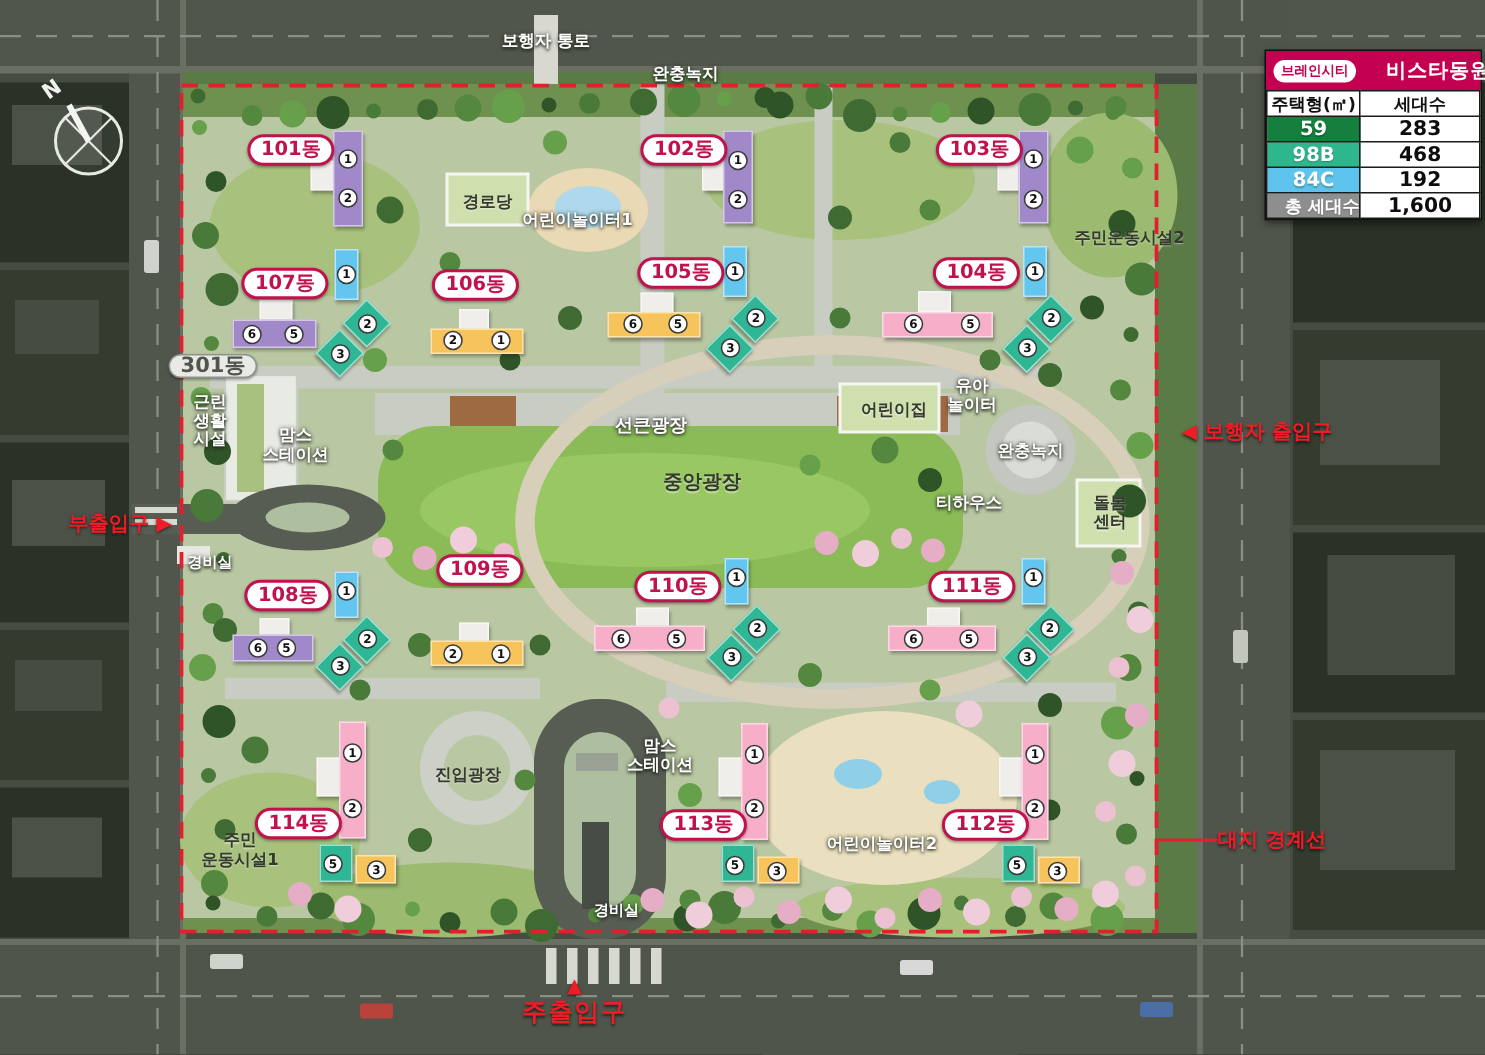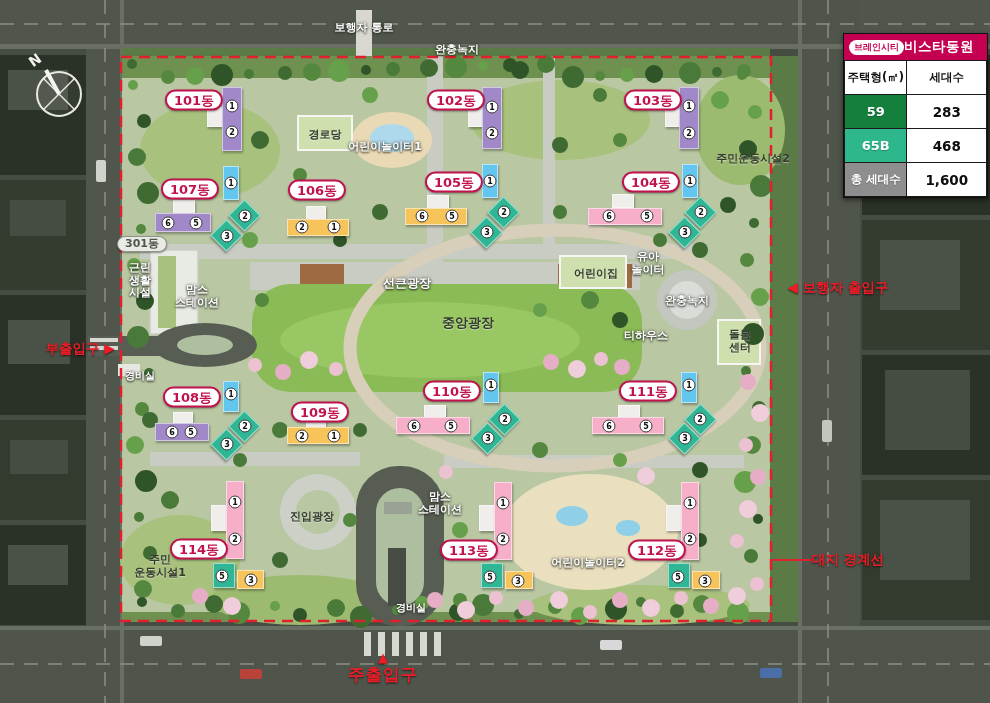--- a/index.html
+++ b/index.html
@@ -15,46 +15,46 @@
               line-height:1.15;font-weight:700;white-space:nowrap;}
   .site-label.white{color:#ffffff;font-size:11px;
         text-shadow:0 1px 2px rgba(35,40,30,.95),0 0 3px rgba(35,40,30,.85);}
   .site-label.dark{color:#343a2e;font-size:11px;text-shadow:0 1px 1px rgba(255,255,255,.45);}
 
   .bld-label{position:absolute;transform:translate(-50%,-50%);background:#ffffff;
              border:2px solid #c0134e;color:#c0134e;font-size:13px;font-weight:800;
              padding:0 7px;border-radius:12px;line-height:17px;white-space:nowrap;
              box-shadow:0 1px 2px rgba(0,0,0,.4);}
   .bld-label.gray{background:#e9eae5;border:1.5px solid #8e938b;color:#50564c;
-             font-size:11px;font-weight:700;line-height:14px;}
+             font-size:14px;font-weight:700;line-height:14px;}
 
   .block{position:absolute;border:1px solid rgba(255,255,255,.55);
          box-shadow:1px 2px 2px rgba(25,30,20,.35);}
   .unit{position:absolute;width:13px;height:13px;border-radius:50%;background:#ffffff;
         border:1.5px solid #3a3a3a;color:#101010;font-size:8px;font-weight:800;
         display:flex;align-items:center;justify-content:center;transform:translate(-50%,-50%);}
 
   .red-label{position:absolute;transform:translate(-50%,-50%);color:#ee1c26;
              font-weight:800;font-size:13.5px;white-space:nowrap;text-align:center;
              text-shadow:0 1px 2px rgba(0,0,0,.65);}
   .red-label .arrow{font-size:13px;line-height:12px;}
   .red-label .big{font-size:16.5px;letter-spacing:1px;}
 
   .legend{position:absolute;left:843px;top:33px;width:145px;z-index:5;
           border:1.5px solid #101010;box-shadow:0 2px 5px rgba(0,0,0,.5);}
-  .legend-title{background:#c40050;display:flex;align-items:center;gap:0;
+  .legend-title{background:#c40050;display:flex;align-items:center;gap:20px;
                 padding:4px 5px;}
   .legend-badge{background:#ffffff;color:#c40050;font-size:9px;font-weight:800;
                 padding:1px 5px;border-radius:8px;white-space:nowrap;}
   .legend-name{color:#ffffff;font-size:13.5px;font-weight:800;letter-spacing:.5px;
                white-space:nowrap;}
   .legend-table{width:100%;border-collapse:collapse;background:#ffffff;table-layout:fixed;}
   .legend-table col.c1{width:44%;} .legend-table col.c2{width:56%;}
   .legend-table th,.legend-table td{border:1px solid #1a1a1a;text-align:center;
-               padding:0;height:34px;}
+               padding:0;height:17px;}
   .legend-table th{font-size:11.5px;font-weight:700;color:#111;}
   .lt-type{color:#fff;font-size:13px;font-weight:800;text-shadow:0 1px 1px rgba(0,0,0,.25);}
   .lt-type.total{font-size:11.5px;}
   .lt-count{color:#0d0d0d;font-size:13.5px;font-weight:700;}
   .lt-count.total{font-weight:800;}
 
   .compass{position:absolute;left:26px;top:52px;width:66px;height:72px;z-index:4;}
   .compass-n{position:absolute;left:3px;top:0;color:#f2f2ee;font-weight:800;
              font-size:14px;transform:rotate(-35deg);}
 </style>
@@ -383,21 +383,21 @@
       <div class="unit" style="left: 172px; top: 432px;">6</div>
       <div class="unit" style="left: 191px; top: 432px;">5</div>
       <div class="unit" style="left: 231px; top: 394px;">1</div>
       <div class="unit" style="left: 245px; top: 426px;">2</div>
       <div class="unit" style="left: 227px; top: 444px;">3</div>
       <div class="bld-label" style="left: 192px; top: 397px;">108동</div>
       <div class="block" style="background: rgb(239, 238, 234); left: 306px; top: 415px; width: 20px; height: 13px;"></div>
       <div class="block" style="background: rgb(246, 196, 90); left: 287px; top: 427px; width: 62px; height: 17px;"></div>
       <div class="unit" style="left: 302px; top: 436px;">2</div>
       <div class="unit" style="left: 334px; top: 436px;">1</div>
-      <div class="bld-label" style="left: 320px; top: 412px; text-align: center;">109동</div>
+      <div class="bld-label" style="left: 320px; top: 380px; text-align: center;">109동</div>
       <div class="block" style="background: rgb(239, 238, 234); left: 424px; top: 405px; width: 22px; height: 13px;"></div>
       <div class="block" style="background: rgb(247, 174, 201); left: 396px; top: 417px; width: 74px; height: 17px;"></div>
       <div class="block" style="background: rgb(99, 198, 239); left: 483px; top: 372px; width: 16px; height: 31px;"></div>
       <div class="block" style="background: rgb(47, 183, 149); left: 493px; top: 408px; width: 23px; height: 23px; transform: rotate(45deg);"></div>
       <div class="block" style="background: rgb(47, 183, 149); left: 476px; top: 427px; width: 23px; height: 23px; transform: rotate(45deg);"></div>
       <div class="unit" style="left: 414px; top: 426px;">6</div>
       <div class="unit" style="left: 451px; top: 426px;">5</div>
       <div class="unit" style="left: 491px; top: 385px;">1</div>
       <div class="unit" style="left: 505px; top: 419px;">2</div>
       <div class="unit" style="left: 488px; top: 438px;">3</div>
@@ -459,21 +459,21 @@
       </div>
       <div class="site-label white" style="font-size: 11px; left: 140px; top: 281px;">
         <div>근린</div>
         <div>생활</div>
         <div>시설</div>
       </div>
       <div class="site-label white" style="font-size: 11px; left: 197px; top: 297px;">
         <div>맘스</div>
         <div>스테이션</div>
       </div>
-      <div class="site-label white" style="font-size: 12px; left: 407px; top: 284px;">
+      <div class="site-label white" style="font-size: 12px; left: 434px; top: 284px;">
         <div>선큰광장</div>
       </div>
       <div class="site-label dark" style="font-size: 13px; left: 468px; top: 323px;">
         <div>중앙광장</div>
       </div>
       <div class="site-label dark" style="font-size: 11px; left: 596px; top: 274px;">
         <div>어린이집</div>
       </div>
       <div class="site-label white" style="font-size: 11px; left: 648px; top: 264px;">
         <div>유아</div>
@@ -545,24 +545,28 @@
           <th>주택형(㎡)</th>
           <th>세대수</th>
         </tr>
       </thead>
       <tbody id="legend-rows">
           <tr>
             <td class="lt-type" style="background: #15803d;">59</td>
             <td class="lt-count">283</td>
           </tr>
           <tr>
-            <td class="lt-type" style="background: rgb(46, 182, 141);">65B</td>
+            <td class="lt-type" style="background: rgb(46, 182, 141);">98B</td>
             <td class="lt-count">468</td>
           </tr>
           <tr>
-            <td class="lt-type total" style="background: rgb(142, 142, 142);">총 세대수</td>
+            <td class="lt-type" style="background: rgb(95, 196, 237);">84C</td>
+            <td class="lt-count">192</td>
+          </tr>
+          <tr>
+            <td class="lt-type total" style="background: rgb(142, 142, 142); text-align: right;">총 세대수</td>
             <td class="lt-count total">1,600</td>
           </tr>
         </tbody>
     </table>
   </div>
 
 </div>
 
 </body></html>

